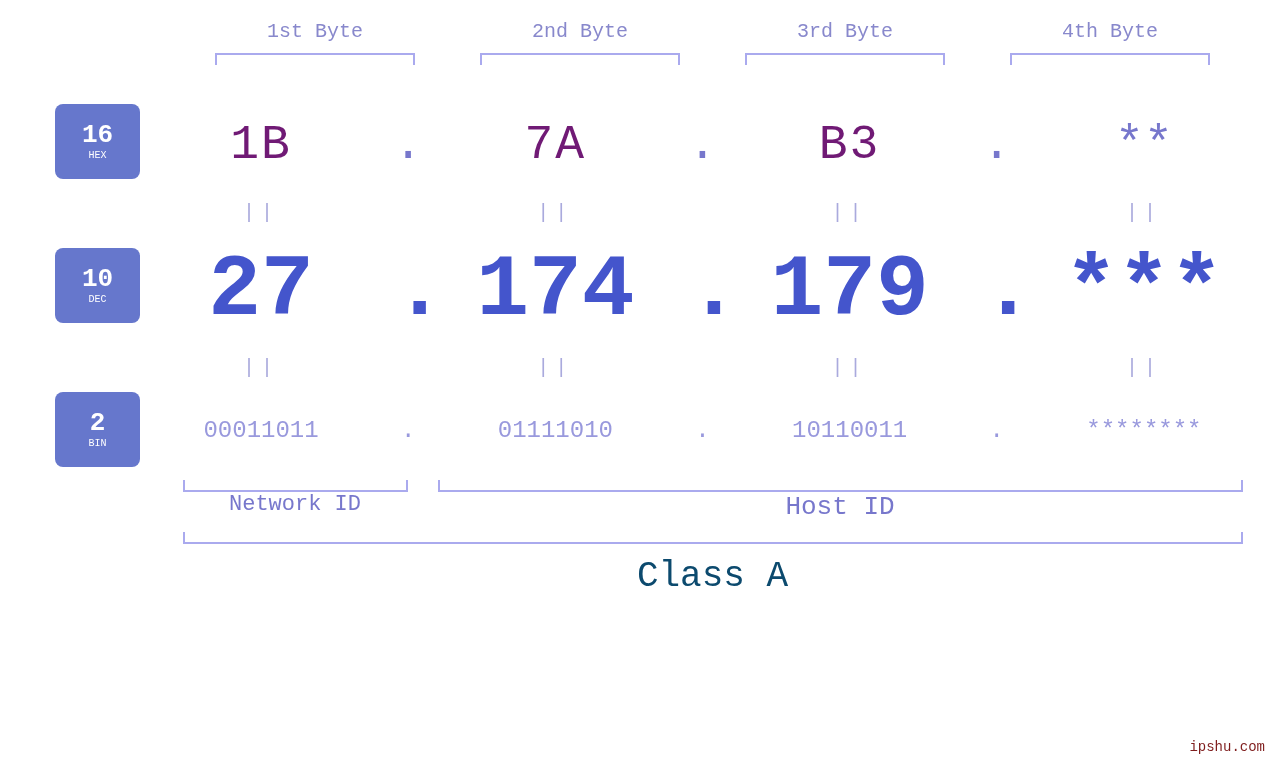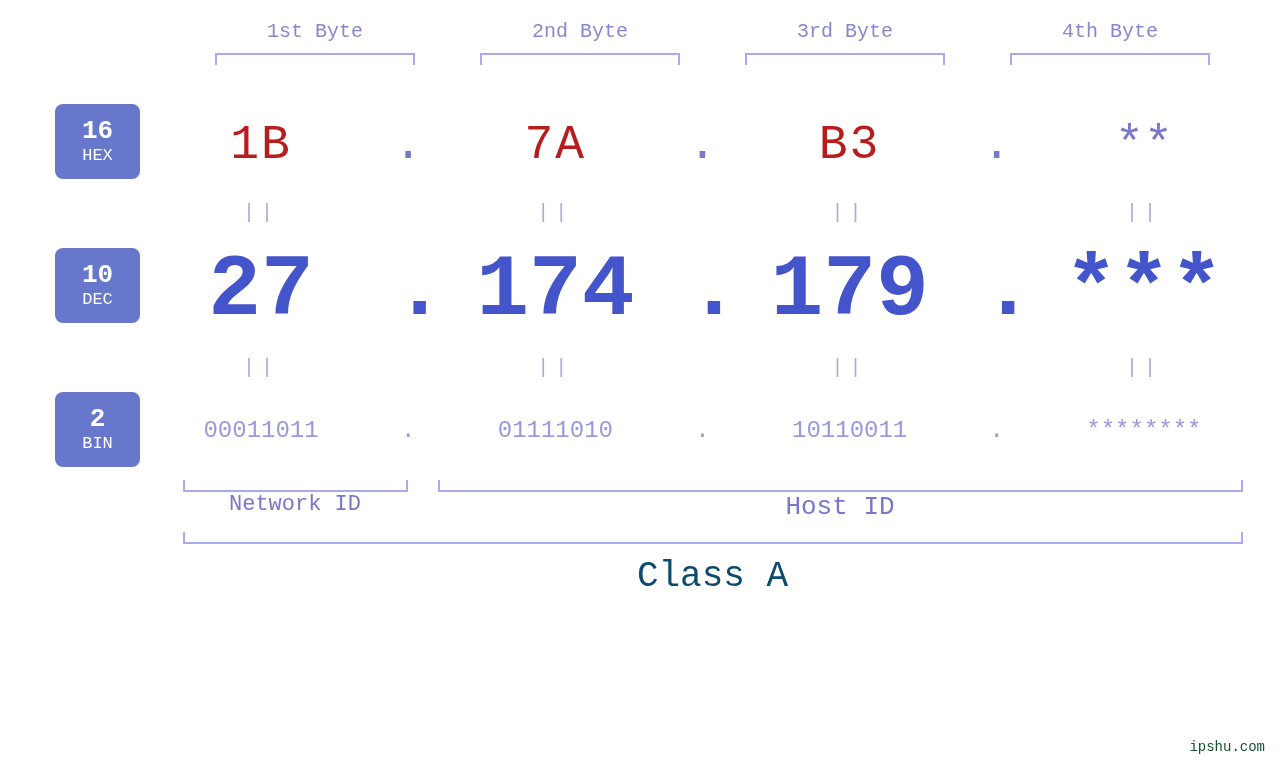--- a/index.html
+++ b/index.html
@@ -87,21 +87,21 @@
       font-family: 'Courier New', Courier, monospace;
     }
 
     .badge-num {
       font-size: 26px;
       font-weight: bold;
       line-height: 1;
     }
 
     .badge-label {
-      font-size: 17px;
+      font-size: 10px;
       font-weight: normal;
       margin-top: 2px;
     }
 
     
     .values-grid {
       flex: 1;
       display: flex;
       flex-direction: column;
       padding-right: 20px;
@@ -119,21 +119,21 @@
     .value-row.dec-row { height: 120px; }
     .value-row.bin-row { height: 90px; }
 
     .byte-value {
       text-align: center;
       width: 220px;
       font-family: 'Courier New', Courier, monospace;
     }
 
     .hex-val {
-      color: #b91c1c;
+      color: #701a75;
       font-size: 48px;
       letter-spacing: 2px;
     }
 
     .dec-val {
       color: #4455cc;
       font-size: 88px;
       font-weight: bold;
     }
 
@@ -264,21 +264,21 @@
       font-size: 36px;
       font-family: 'Courier New', Courier, monospace;
       margin-top: 12px;
     }
 
     
     .watermark {
       position: absolute;
       bottom: 12px;
       right: 20px;
-      color: #14532d;
+      color: #7f1d1d;
       font-size: 14px;
       font-family: 'Courier New', Courier, monospace;
     }
 
     .masked {
       color: #7777cc;
       font-size: 48px;
     }
 
     .masked-dec {

